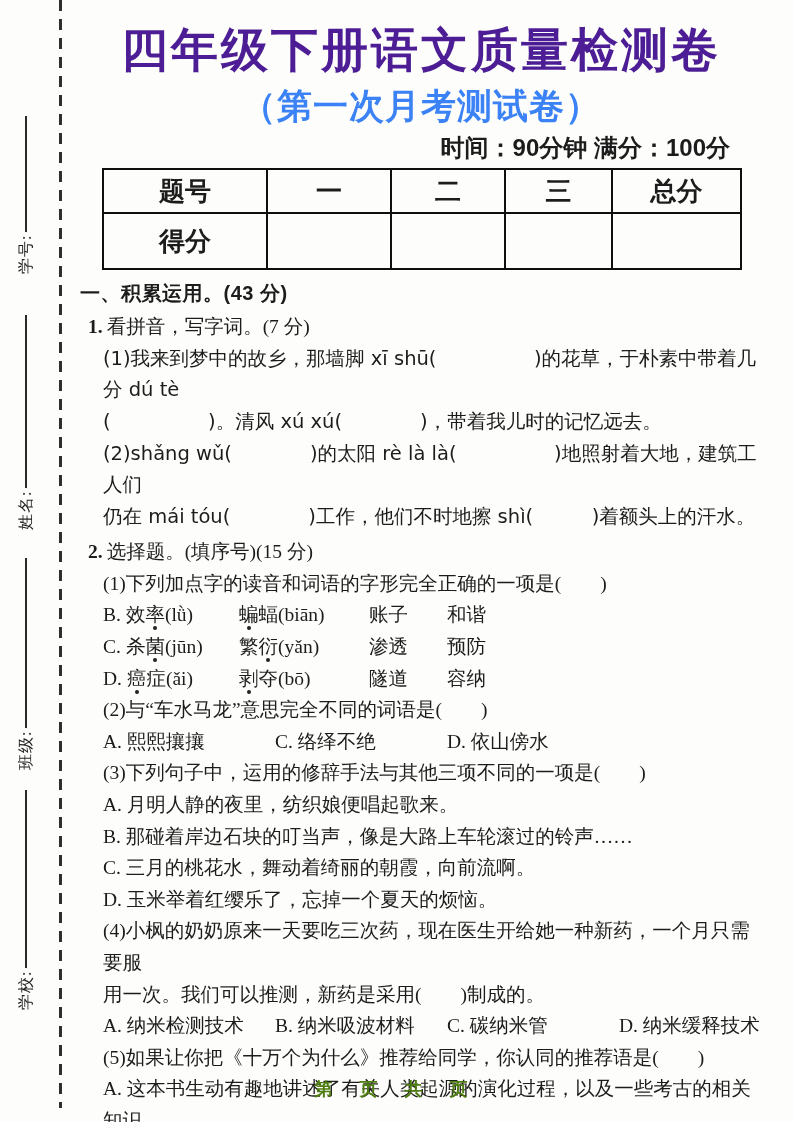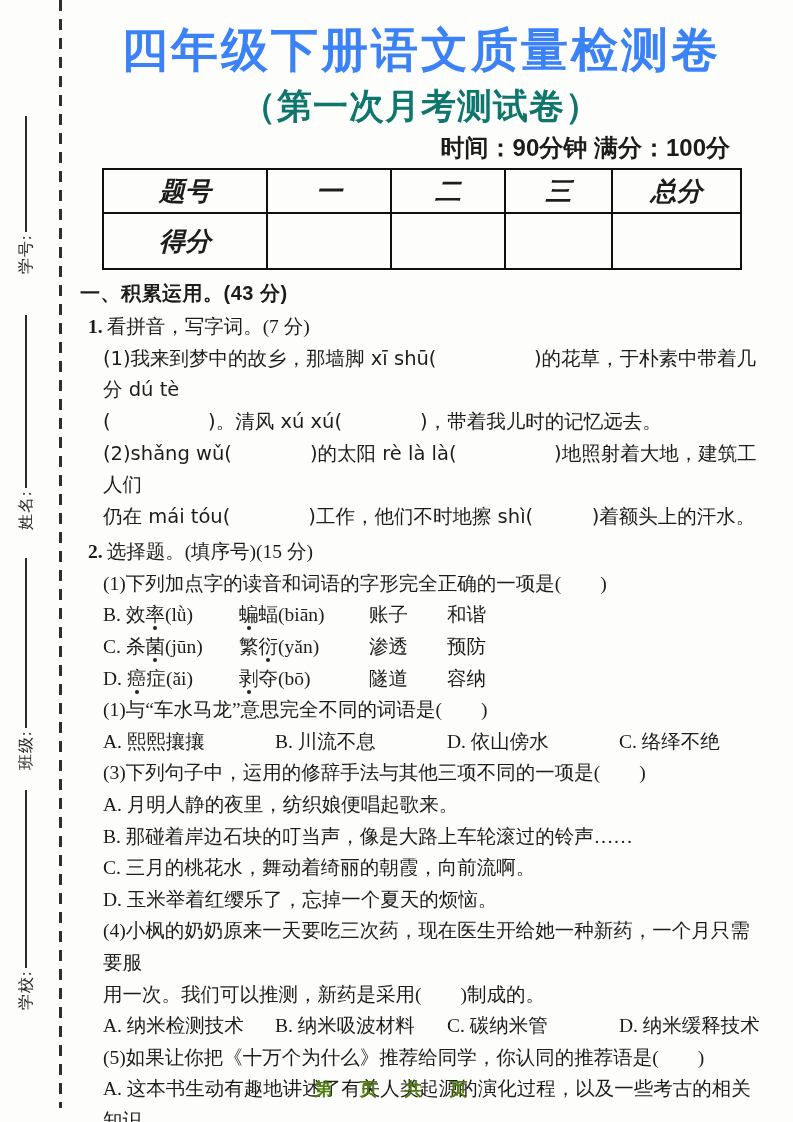--- a/index.html
+++ b/index.html
@@ -22,34 +22,34 @@
   .dashed-line{
     position:absolute;left:59px;top:0;width:3px;height:1108px;
     background:repeating-linear-gradient(180deg,#2e2e2e 0 11px,transparent 11px 19px);
   }
 
   
   .content{position:absolute;left:80px;top:0;width:682px;}
   .title{
     margin:24px 0 0 0;text-align:center;
     font-family:"Liberation Sans","DejaVu Sans",sans-serif;
-    font-size:47px;line-height:1.12;font-weight:900;letter-spacing:3px;color:#3b82f6;
+    font-size:47px;line-height:1.12;font-weight:900;letter-spacing:3px;color:#4c1d95;
   }
   .subtitle{
     margin:10px 0 0 0;text-align:center;
     font-family:"Liberation Sans","DejaVu Sans",sans-serif;
-    font-size:35px;line-height:1.1;font-weight:900;letter-spacing:1px;color:#0f766e;
+    font-size:35px;line-height:1.1;font-weight:900;letter-spacing:1px;color:#3b82f6;
   }
   .info{
     margin-top:7px;text-align:right;padding-right:32px;
     font-family:"Liberation Sans","DejaVu Sans",sans-serif;
     font-size:24px;font-weight:700;
   }
   table.score{
-    border-collapse:collapse;margin:4px 0 10px 22px;table-layout:fixed;width:628px;font-style:italic;
+    border-collapse:collapse;margin:4px 0 10px 22px;table-layout:fixed;width:628px;
   }
   table.score th,table.score td{
     border:2.5px solid #0f0f0f;text-align:center;vertical-align:middle;
     font-size:26px;font-weight:700;font-family:"Liberation Serif","DejaVu Serif",serif;
   }
   tr.hdr{height:44px;} tr.scr{height:56px;}
   .c0{width:160px;} .c1{width:120px;} .c2{width:110px;} .c3{width:103px;} .c4{width:125px;}
 
   .sec{
     margin:9px 0 0 0;font-size:20px;font-weight:800;letter-spacing:.5px;
@@ -156,26 +156,25 @@
       <span>渗透</span>
       <span>预防</span>
     </div>
     <div class="wrow">
       <span><span class="olabel">D.</span><span></span><span class="dt">癌</span><span>症</span><span>(ǎi)</span></span>
       <span><span></span><span class="dt">剥</span><span>夺</span><span>(bō)</span></span>
       <span>隧道</span>
       <span>容纳</span>
     </div>
 
-    <div class="para cjk">(1)与“车水马龙”意思完全不同的词语是(　　)</div>
+    <div class="para cjk">(2)与“车水马龙”意思完全不同的词语是(　　)</div>
     <div class="orow">
       <span>A. 熙熙攘攘</span>
-      <span>B. 川流不息</span>
+      <span>C. 络绎不绝</span>
       <span>D. 依山傍水</span>
-      <span>C. 络绎不绝</span>
     </div>
 
     <div class="para cjk">(3)下列句子中，运用的修辞手法与其他三项不同的一项是(　　)</div>
     <div class="para cjk">A. 月明人静的夜里，纺织娘便唱起歌来。</div>
     <div class="para cjk">B. 那碰着岸边石块的叮当声，像是大路上车轮滚过的铃声……</div>
     <div class="para cjk">C. 三月的桃花水，舞动着绮丽的朝霞，向前流啊。</div>
     <div class="para cjk">D. 玉米举着红缨乐了，忘掉一个夏天的烦恼。</div>
 
     <div class="para cjk">(4)小枫的奶奶原来一天要吃三次药，现在医生开给她一种新药，一个月只需要服</div>
     <div class="para cjk">用一次。我们可以推测，新药是采用(　　)制成的。</div>

